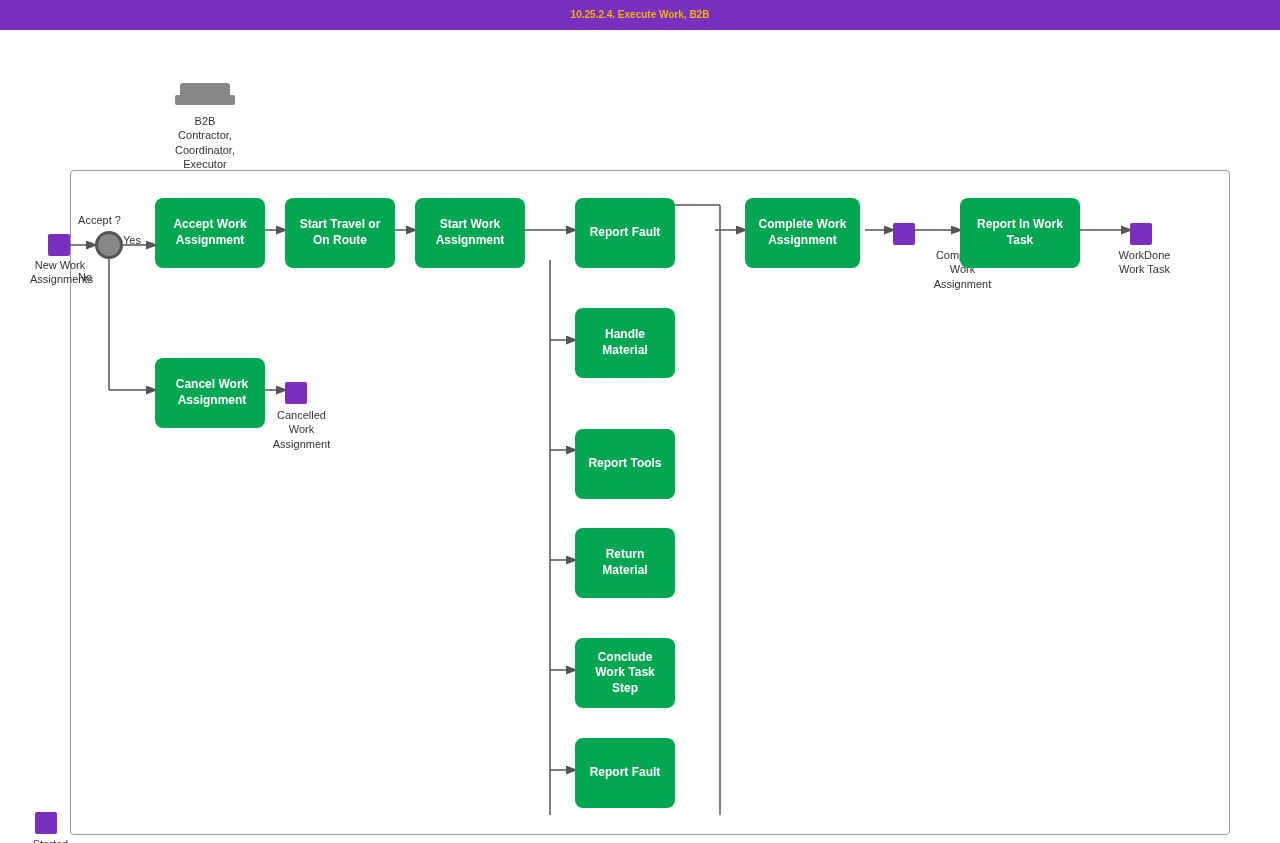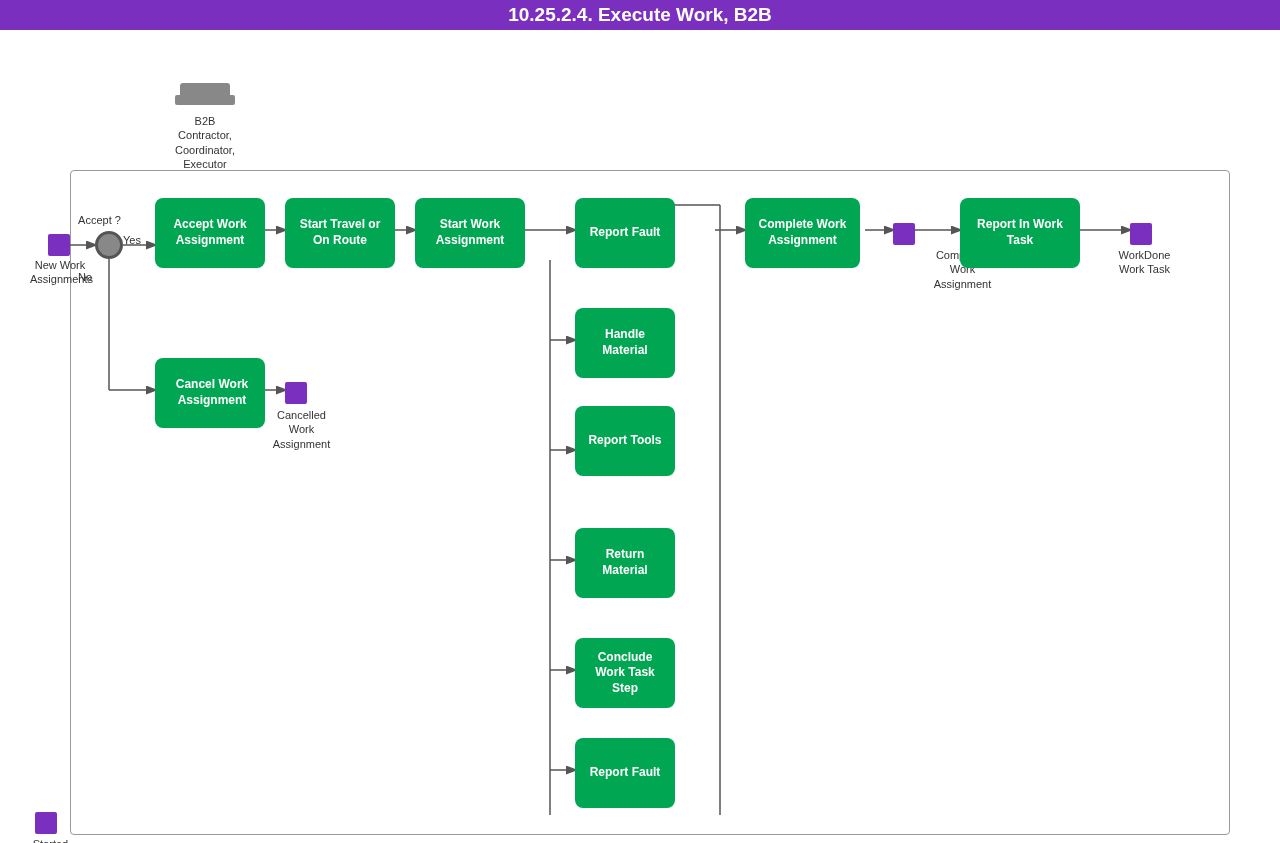--- a/index.html
+++ b/index.html
@@ -7,24 +7,24 @@
       font-family: Arial, sans-serif;
       background: #fff;
       width: 1280px;
       height: 843px;
       overflow: hidden;
       position: relative;
     }
 
     .header-bar {
       background: #7B2FBE;
-      color: #ffffff;
+      color: #eab308;
       text-align: center;
       padding: 8px;
-      font-size: 19px;
+      font-size: 10px;
       font-weight: bold;
       width: 100%;
       height: 30px;
       line-height: 14px;
     }
 
     .diagram-area {
       position: relative;
       width: 1280px;
       height: 813px;
@@ -233,21 +233,21 @@
 Assignment</span>
   </div>
 
   <div class="event-box" style="left:285px; top:352px;"></div>
   <div class="node-label" style="left:264px; top:378px; width:75px; text-align:center;">Cancelled<br>Work<br>Assignment</div>
 
   <div class="process-box" style="left:575px; top:278px; width:100px; height:70px;">
     <span>Handle Material</span>
   </div>
 
-  <div class="process-box" style="left:575px; top:376px; width:100px; height:70px;">
+  <div class="process-box" style="left:575px; top:399px; width:100px; height:70px;">
     <span>Report Tools</span>
   </div>
 
   <div class="process-box" style="left:575px; top:498px; width:100px; height:70px;">
     <span>Return Material</span>
   </div>
 
   <div class="process-box" style="left:575px; top:608px; width:100px; height:70px;">
     <span>Conclude Work
 Task Step</span>

